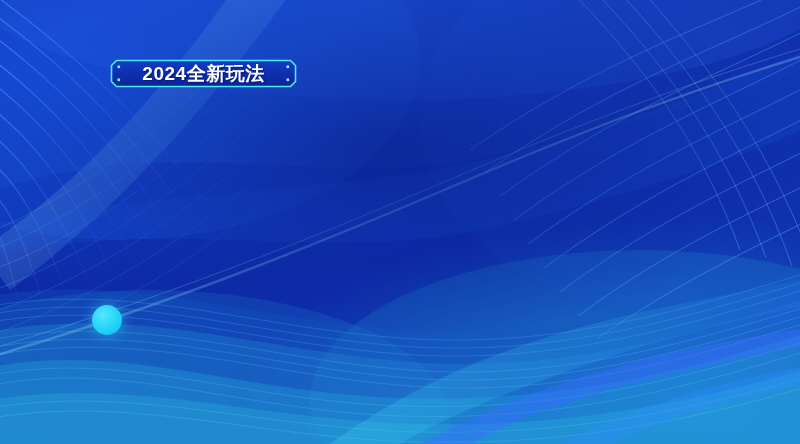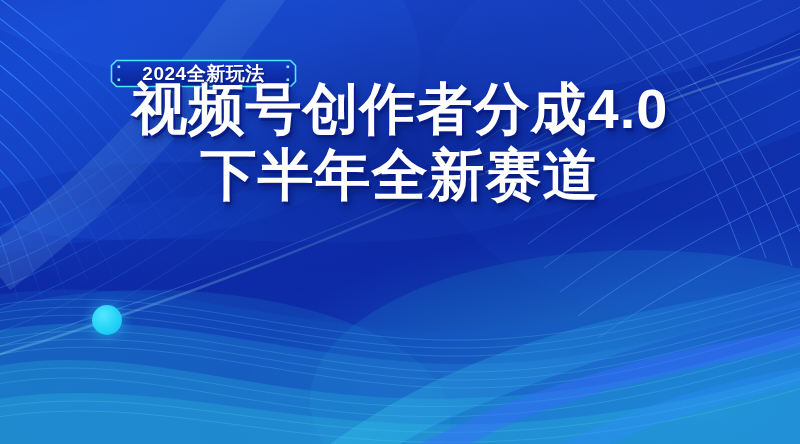--- a/index.html
+++ b/index.html
@@ -270,21 +270,17 @@
       </defs>
       <path d="M6.5,1.5 H180.5 L185.5,6.5 V22.5 L180.5,27.5 H6.5 L1.5,22.5 V6.5 Z" fill="url(#badgeFill)" stroke="#4fe8ff" stroke-width="1.6"></path>
       <rect x="7.5" y="6.5" width="2.6" height="2.6" fill="#7df2ff"></rect>
       <rect x="7.5" y="19.5" width="2.6" height="2.6" fill="#7df2ff"></rect>
       <rect x="176.5" y="6.5" width="2.6" height="2.6" fill="#7df2ff"></rect>
       <rect x="176.5" y="19.5" width="2.6" height="2.6" fill="#7df2ff"></rect>
     </svg>
     <span class="badge-label">2024全新玩法</span>
   </div>
 
-  <div class="headline">
-    <div class="hl-line">视频号创作者分成4.0</div>
-    <div class="hl-line">下半年全新赛道</div>
-  </div>
 
 
   <div class="accent-dot"></div>
 
 </div>
 
 </body></html>

